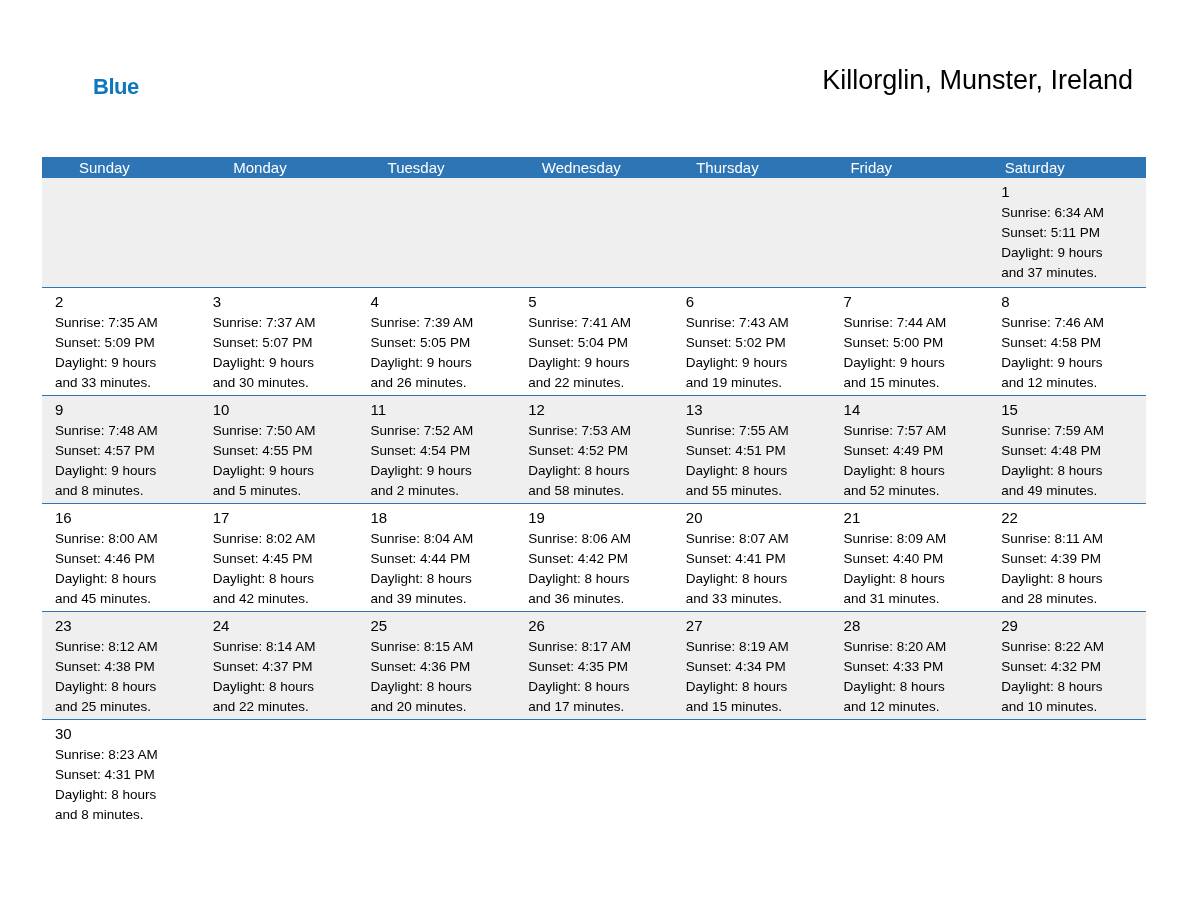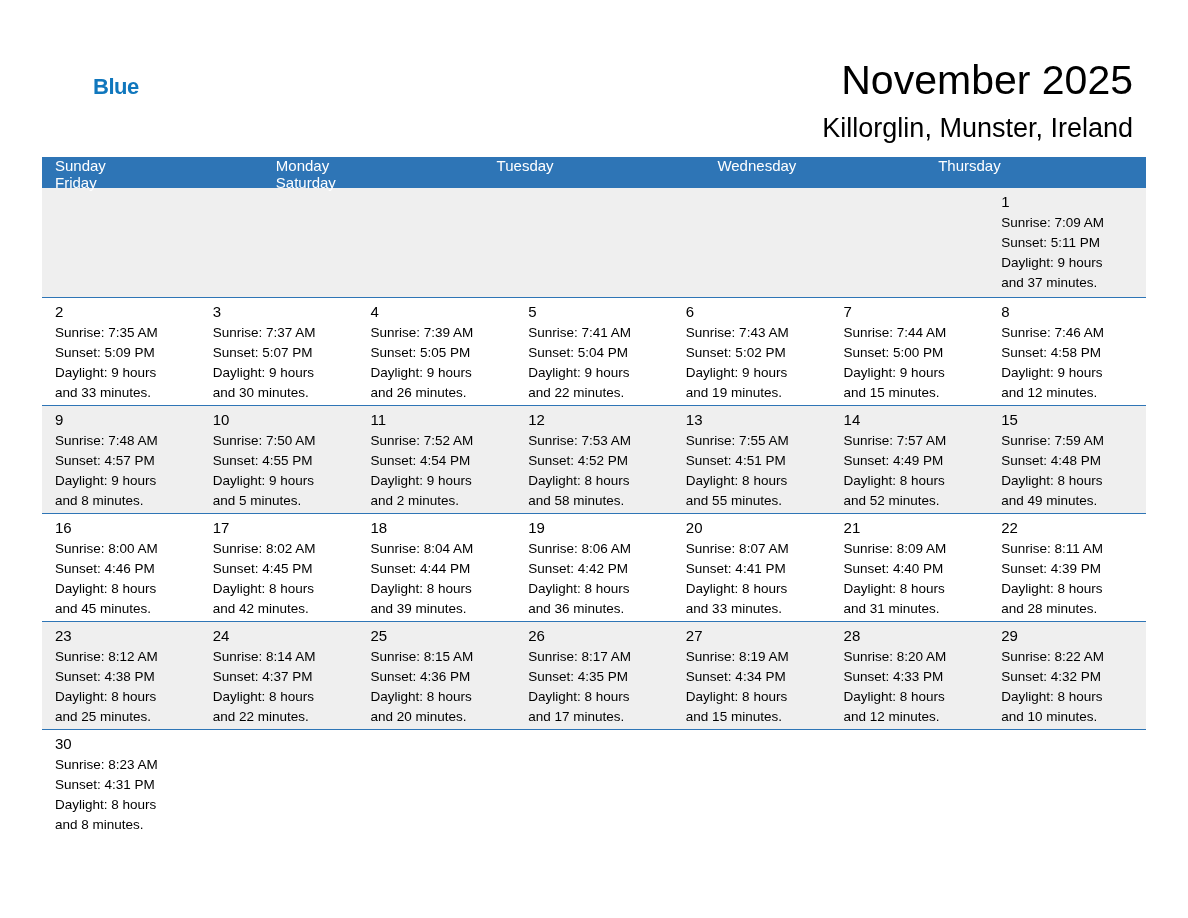--- a/index.html
+++ b/index.html
@@ -26,22 +26,22 @@
   .logo-blue{font-size:22px;line-height:30px;font-weight:bold;color:var(--logo-blue);
     margin-left:38px;margin-top:-4px;letter-spacing:-0.5px;}
 
   
   .titleblock{position:absolute;right:55px;top:56px;text-align:right;}
   .month-title{font-size:41px;line-height:48px;font-weight:400;color:#000;}
   .location{font-size:27px;line-height:28px;margin-top:10px;color:#000;}
 
   
   .calendar{position:absolute;left:42px;top:157px;width:1104px;}
-  .weekday-header{display:grid;grid-template-columns:repeat(5,1fr);
-    background:var(--header-blue);height:31px;align-items:center;}
+  .weekday-header{display:grid;grid-template-columns:repeat(7,1fr);
+    background:var(--header-blue);height:21px;align-items:center;padding-left:24px;}
   .weekday-label{color:#fff;font-size:15px;padding-left:13px;}
 
   .week-row{display:grid;grid-template-columns:repeat(7,1fr);
     height:108px;border-top:1.5px solid var(--header-blue);background:#fff;}
   .week-row.shaded{background:var(--row-shade);}
   #weeks .week-row:first-child{border-top:none;height:109px;}
 
   .day-cell{padding:3px 6px 0 13px;overflow:hidden;}
   .day-number{font-size:15px;line-height:21px;margin-bottom:1px;}
   .day-line{font-size:13.5px;line-height:20px;}
@@ -49,21 +49,20 @@
 </head>
 <body>
 
 <div class="page">
 
   <div class="logo">
     <div class="logo-blue">Blue</div>
   </div>
 
   <div class="titleblock">
-    <div class="month-title">November 2025</div>
     <div class="location">Killorglin, Munster, Ireland</div>
   </div>
 
   <div class="calendar">
     <div class="weekday-header" id="weekday-header">
         <span class="weekday-label">Sunday</span>
         <span class="weekday-label">Monday</span>
         <span class="weekday-label">Tuesday</span>
         <span class="weekday-label">Wednesday</span>
         <span class="weekday-label">Thursday</span>
@@ -73,21 +72,21 @@
     <div id="weeks">
         <div class="week-row shaded">
           <div class="day-cell"></div>
           <div class="day-cell"></div>
           <div class="day-cell"></div>
           <div class="day-cell"></div>
           <div class="day-cell"></div>
           <div class="day-cell"></div>
           <div class="day-cell">
             <div class="day-number">1</div>
-            <div class="day-line">Sunrise: 7:09 AM</div>
+            <div class="day-line">Sunrise: 6:34 AM</div>
             <div class="day-line">Sunset: 5:11 PM</div>
             <div class="day-line">Daylight: 9 hours</div>
             <div class="day-line">and 37 minutes.</div>
           </div>
         </div>
         <div class="week-row">
           <div class="day-cell">
             <div class="day-number">2</div>
             <div class="day-line">Sunrise: 7:35 AM</div>
             <div class="day-line">Sunset: 5:09 PM</div>

